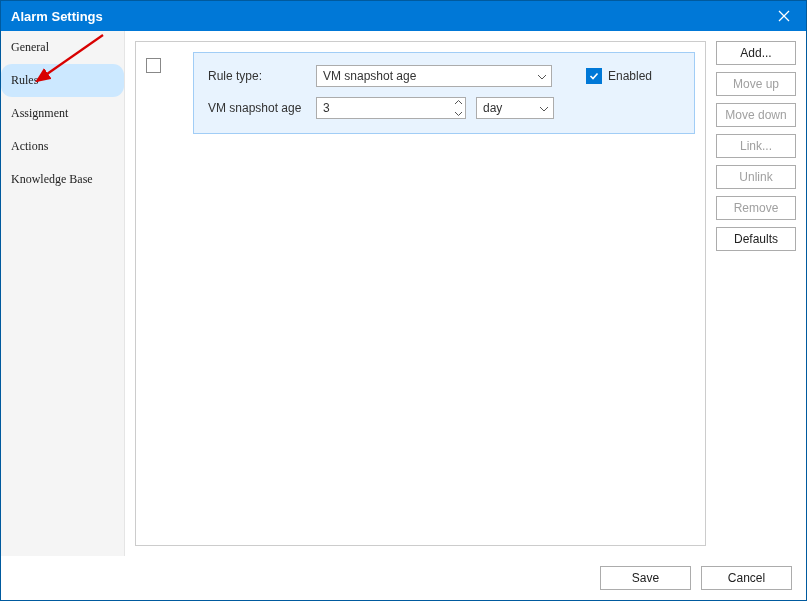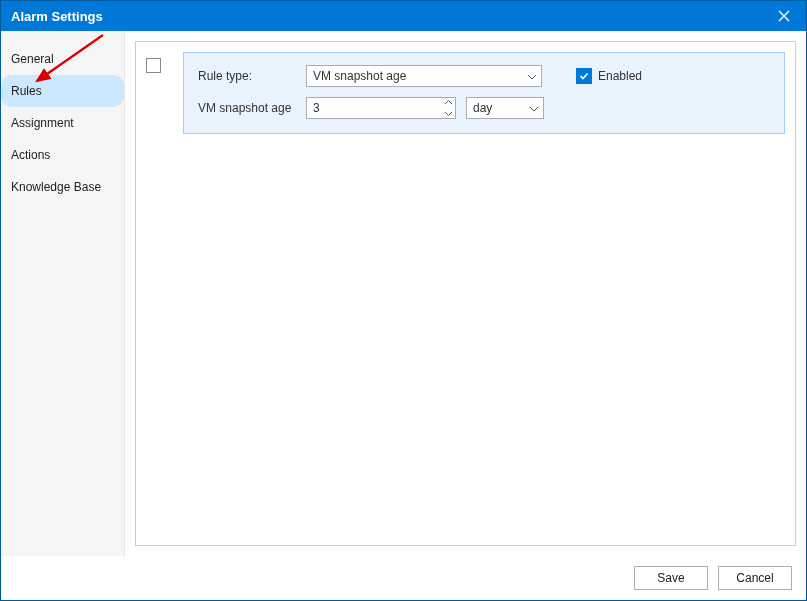--- a/index.html
+++ b/index.html
@@ -43,21 +43,22 @@
   .titlebar .close svg { stroke: #fff; }
   .body {
     flex: 1;
     display: flex;
     min-height: 0;
   }
   .sidebar {
     width: 124px;
     background: #f5f5f5;
     border-right: 1px solid #e5e5e5;
-    padding-top: 12px;
+    padding-top: 0;
+    font-family: Liberation Serif, serif;
   }
   .sidebar .item {
     padding: 9px 10px;
     cursor: pointer;
     color: #222;
   }
   .sidebar .item.selected {
     background: #cce8ff;
     border-radius: 11px;
   }
@@ -72,21 +73,21 @@
     flex: 1;
     border: 1px solid #ccc;
     background: #fff;
     overflow: auto;
     padding: 10px 10px;
     min-height: 0;
   }
   .rule-row {
     display: flex;
     align-items: flex-start;
-    gap: 22px;
+    gap: 32px;
     justify-content: flex-end;
   }
   .rule-check {
     width: 15px;
     height: 15px;
     border: 1px solid #888;
     background: #fff;
     margin-top: 6px;
     flex-shrink: 0;
   }
@@ -187,21 +188,21 @@
   }
   .footer {
     height: 44px;
     border-top: 0;
     display: flex;
     align-items: center;
     justify-content: flex-end;
     padding: 0 14px;
     gap: 10px;
   }
-  .footer .btn { width: 74px; }
+  .footer .btn { width: 91px; }
   .arrow-annot {
     position: absolute;
     pointer-events: none;
   }
 </style>
 </head>
 <body>
 
 <div class="window">
 
@@ -274,20 +275,29 @@
                     </svg>
                 </span>
               </div>
             </div>
 
 
           </div>
         </div>
       </div>
 
+      <div class="side-buttons">
+        <div class="btn">Add...</div>
+        <div class="btn disabled">Move up</div>
+        <div class="btn disabled">Move down</div>
+        <div class="btn disabled">Link...</div>
+        <div class="btn disabled">Unlink</div>
+        <div class="btn disabled">Remove</div>
+        <div class="btn">Defaults</div>
+      </div>
 
     </div>
   </div>
 
   <div class="footer">
     <div class="btn">Save</div>
     <div class="btn">Cancel</div>
   </div>
 
   <svg class="arrow-annot" style="left:26px; top:30px;" width="80" height="60" viewBox="0 0 80 60">

